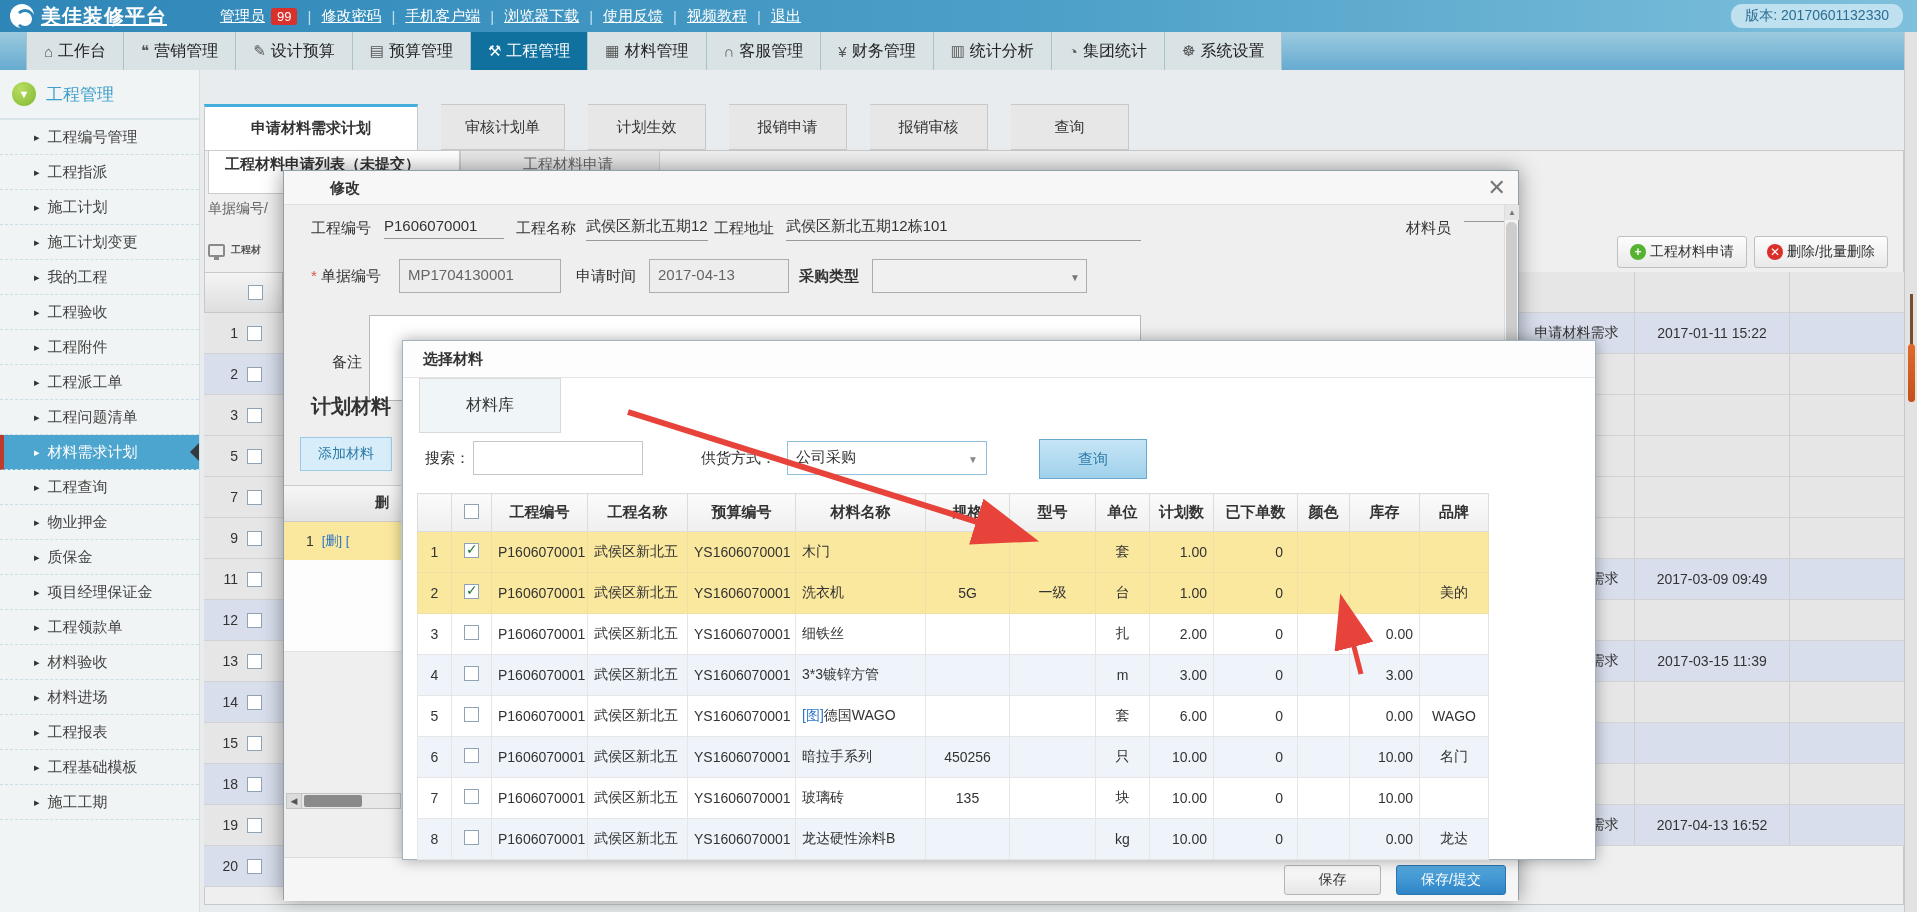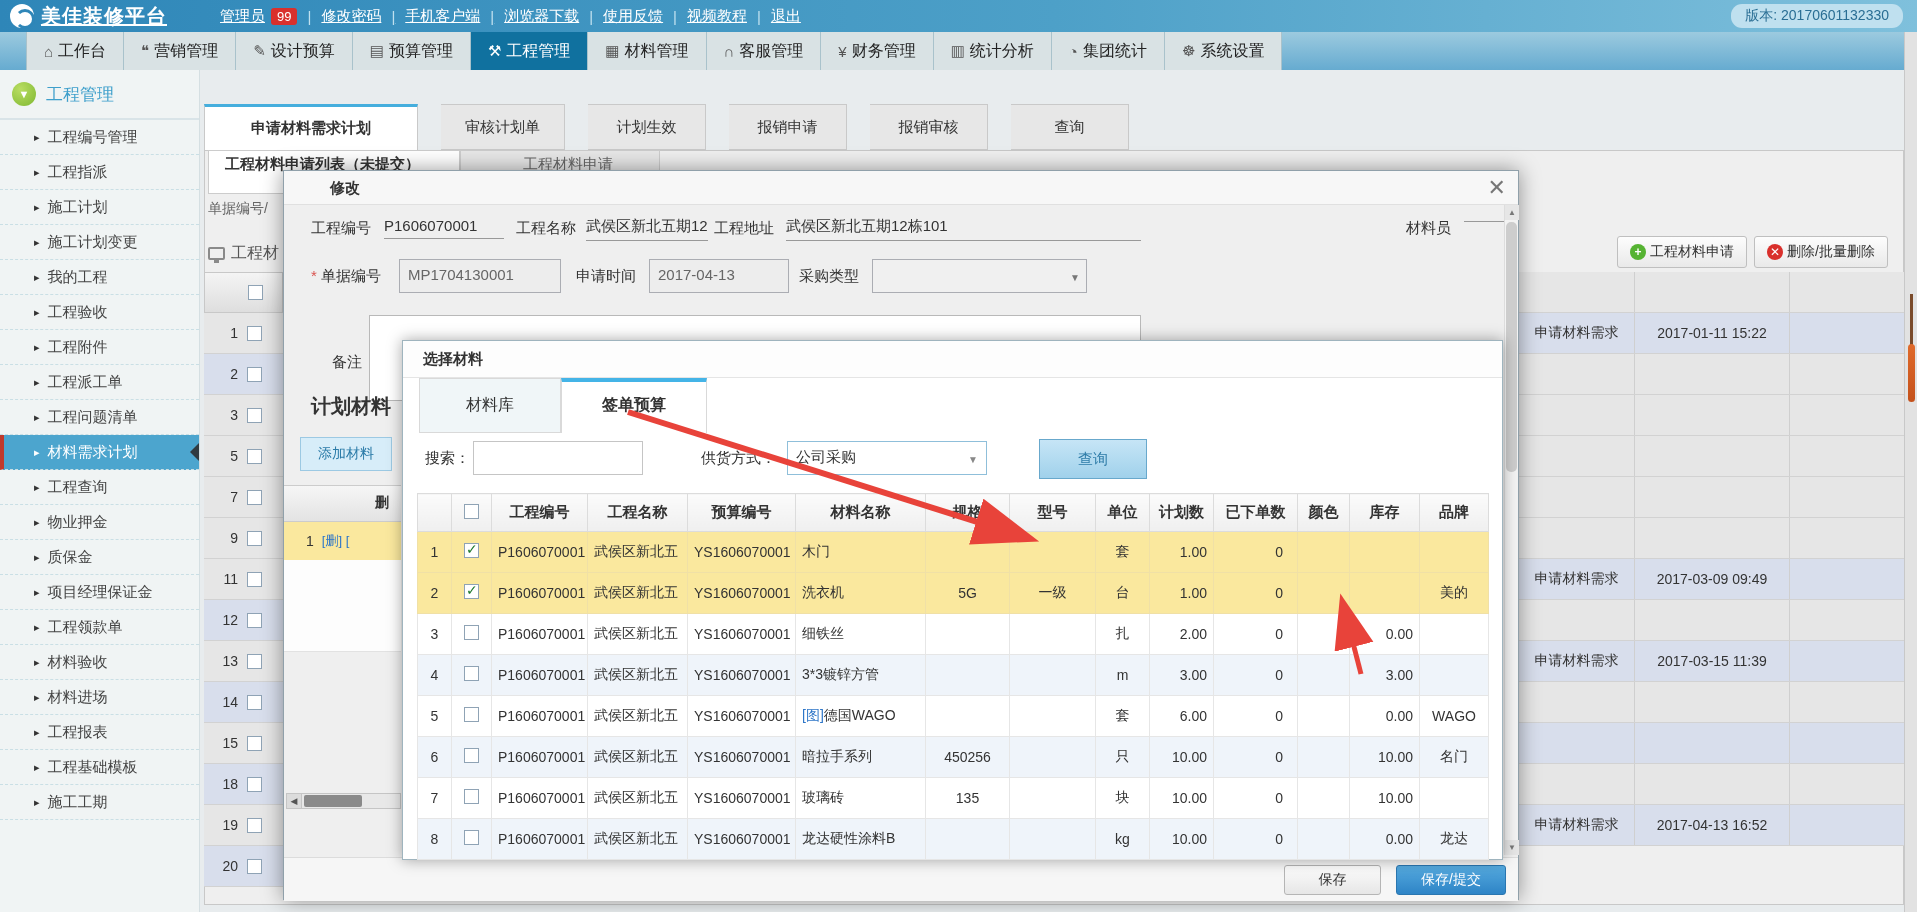--- a/index.html
+++ b/index.html
@@ -54,21 +54,21 @@
   background:#EFEFEF; border:1px solid #C8C8C8; }
 .main-tabs { position:absolute; left:204px; top:104px; height:46px; display:flex;gap:23px; }
 .mtab { height:46px; display:flex; align-items:center; justify-content:center; padding:0 24px;
   background:#E7E7E7; border:1px solid #C9C9C9; border-left:none; font-size:15px; color:#333; cursor:pointer; }
 .mtab:first-child { border-left:1px solid #C9C9C9; }
 .mtab.active { background:#FFF; border-top:3px solid #45AEDD; border-bottom:none; font-weight:bold; }
 .subtab { position:absolute; height:44px; font-size:15px; padding:4px 0 0 16px; cursor:pointer; }
 .subtab1 { left:208px; top:150px; width:252px; background:#FFF; border:1px solid #CCC; font-weight:bold; color:#333; }
 .subtab2 { left:460px; top:150px; width:200px; background:#E7E7E7; border:1px solid #CCC; color:#666; text-align:center; }
 .bg-filter { position:absolute; left:208px; top:200px; color:#666; font-size:14px; }
-.bg-listlabel { position:absolute; left:208px; top:243px; display:flex; align-items:center; color:#555; font-size:16px; font-weight:normal; }
+.bg-listlabel { position:absolute; left:208px; top:243px; display:flex; align-items:center; color:#555; font-size:10px; font-weight:bold; }
 .mon-ico { width:17px; height:13px; border:2px solid #8A8A8A; border-radius:2px; margin-right:6px; position:relative; }
 .mon-ico::after { content:""; position:absolute; left:4px; bottom:-5px; width:5px; height:3px; background:#8A8A8A; }
 
 
 .bg-left { position:absolute; left:204px; top:272px; width:79px; }
 .bg-right { position:absolute; left:1519px; top:272px; width:385px; }
 .bg-hrow { height:41px; background:linear-gradient(180deg,#F4F4F4,#DEDEDE); border:1px solid #C8C8C8; display:flex; align-items:center; }
 .bg-row { height:41px; border-bottom:1px solid #D2D2D2; display:flex; align-items:center; background:#E6E6E6; }
 .bg-row.shaded { background:#D8DEEC; }
 .num-cell { width:34px; text-align:right; font-size:14px; color:#333; }
@@ -128,21 +128,21 @@
 .vscroll .vh { position:absolute; left:1px; top:17px; width:11px; height:250px; background:#CDCDCD; border-radius:5px; }
 .me-bottom { position:absolute; left:0; top:686px; width:100%; height:44px; background:#F6F6F6; border-top:1px solid #DCDCDC; }
 .btn-save { position:absolute; left:1000px; top:7px; width:97px; height:30px;
   background:linear-gradient(180deg,#FDFDFD,#E6E6E6); border:1px solid #B5B5B5; border-radius:3px;
   font-size:14px; color:#333; cursor:pointer; }
 .btn-submit { position:absolute; left:1112px; top:7px; width:110px; height:30px;
   background:linear-gradient(180deg,#55AADF,#2E84C6); border:1px solid #2A76B0; border-radius:3px;
   font-size:14px; color:#fff; cursor:pointer; }
 
 
-.modal-picker { position:absolute; left:402px; top:340px; width:1101px; height:520px; background:#fff;
+.modal-picker { position:absolute; left:402px; top:340px; width:1194px; height:520px; background:#fff;
   border:1px solid #9FB4BE; box-shadow:0 0 14px rgba(0,0,0,.35); z-index:20; }
 .pk-title { position:absolute; left:0; top:0; width:100%; height:37px; border-bottom:1px solid #E5E5E5;
   font-weight:bold; font-size:15px; padding:9px 0 0 20px; background:#FDFDFD; }
 .pk-tab { position:absolute; top:37px; height:55px; font-size:16px; text-align:center; padding-top:16px; cursor:pointer; }
 .pk-tab1 { left:16px; width:142px; background:#F0F6F8; border:1px solid #D9D9D9; color:#333; }
 .pk-tab2 { left:158px; width:146px; background:#fff; border-left:1px solid #D9D9D9; border-right:1px solid #D9D9D9;
   border-top:4px solid #44B4E7; font-weight:bold; padding-top:13px; }
 .pk-search-label { position:absolute; left:22px; top:108px; font-size:15px; }
 .pk-search-input { position:absolute; left:70px; top:100px; width:170px; height:34px; background:#fff; border:1px solid #C5C5C5; }
 .pk-supply-label { position:absolute; left:298px; top:108px; font-size:15px; }
@@ -504,21 +504,21 @@
   <div class="fv" style="left:302px;top:46px;width:122px;">武侯区新北五期12</div>
   <div class="fl" style="left:430px;top:48px;">工程地址</div>
   <div class="fv" style="left:502px;top:46px;width:355px;">武侯区新北五期12栋101</div>
   <div class="fl" style="left:1122px;top:48px;">材料员</div>
   <div class="fv" style="left:1180px;top:46px;width:50px;"></div>
 
   <div class="fl" style="left:27px;top:96px;"><span class="req">*</span> <span>单据编号</span></div>
   <div class="fi" style="left:115px;top:88px;width:162px;">MP1704130001</div>
   <div class="fl" style="left:292px;top:96px;">申请时间</div>
   <div class="fi" style="left:365px;top:88px;width:140px;">2017-04-13</div>
-  <div class="fl" style="left:515px;top:96px;">采购类型</div>
+  <div class="fl" style="left:515px;top:96px;font-weight:bold;">采购类型</div>
   <div class="fsel" style="left:588px;top:88px;width:215px;">
       <span class="arr">▼</span>
     </div>
 
   <div class="remark-area"></div>
   <div class="fl" style="left:48px;top:182px;">备注</div>
 
   <div class="sec-title">计划材料</div>
   <div class="addmat-btn">添加材料</div>
   <div class="frag-head">删</div>
@@ -538,21 +538,20 @@
   </div>
   <div class="me-bottom">
     <button class="btn-save">保存</button>
     <button class="btn-submit">保存/提交</button>
   </div>
 </div>
 
 <div class="modal-picker">
   <div class="pk-title">选择材料</div>
   <div class="pk-tab pk-tab1">材料库</div>
-  <div class="pk-tab pk-tab2">签单预算</div>
   <div class="pk-search-label">搜索：</div>
   <div class="pk-search-input"></div>
   <div class="pk-supply-label">供货方式：</div>
   <div class="pk-supply-sel">
     <span>公司采购</span>
     <span class="arr">▼</span>
   </div>
   <button class="pk-query">查询</button>
   <table class="pk-table" id="pk-table">
     <colgroup>

